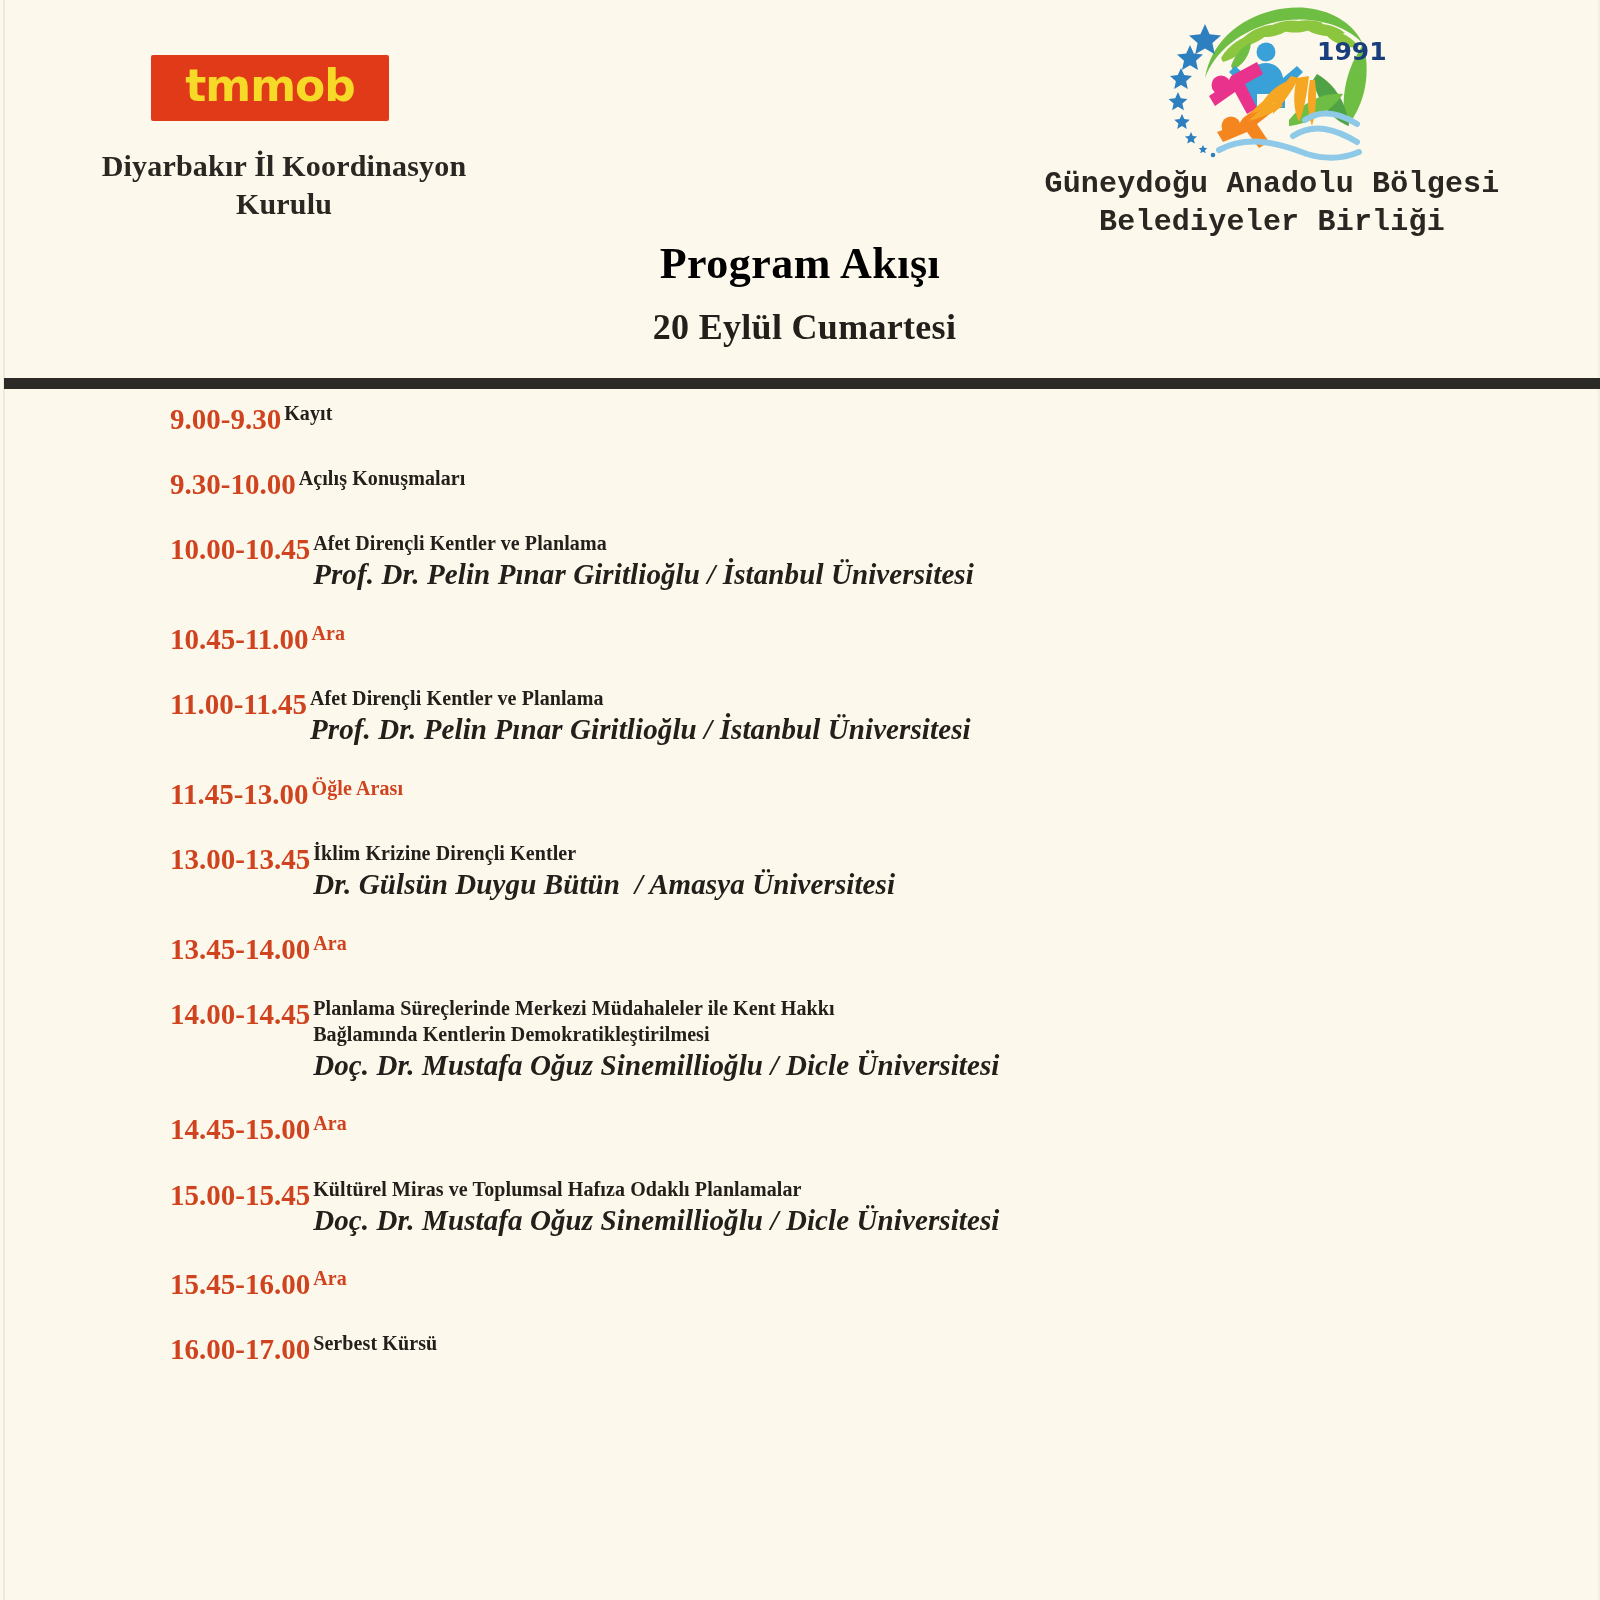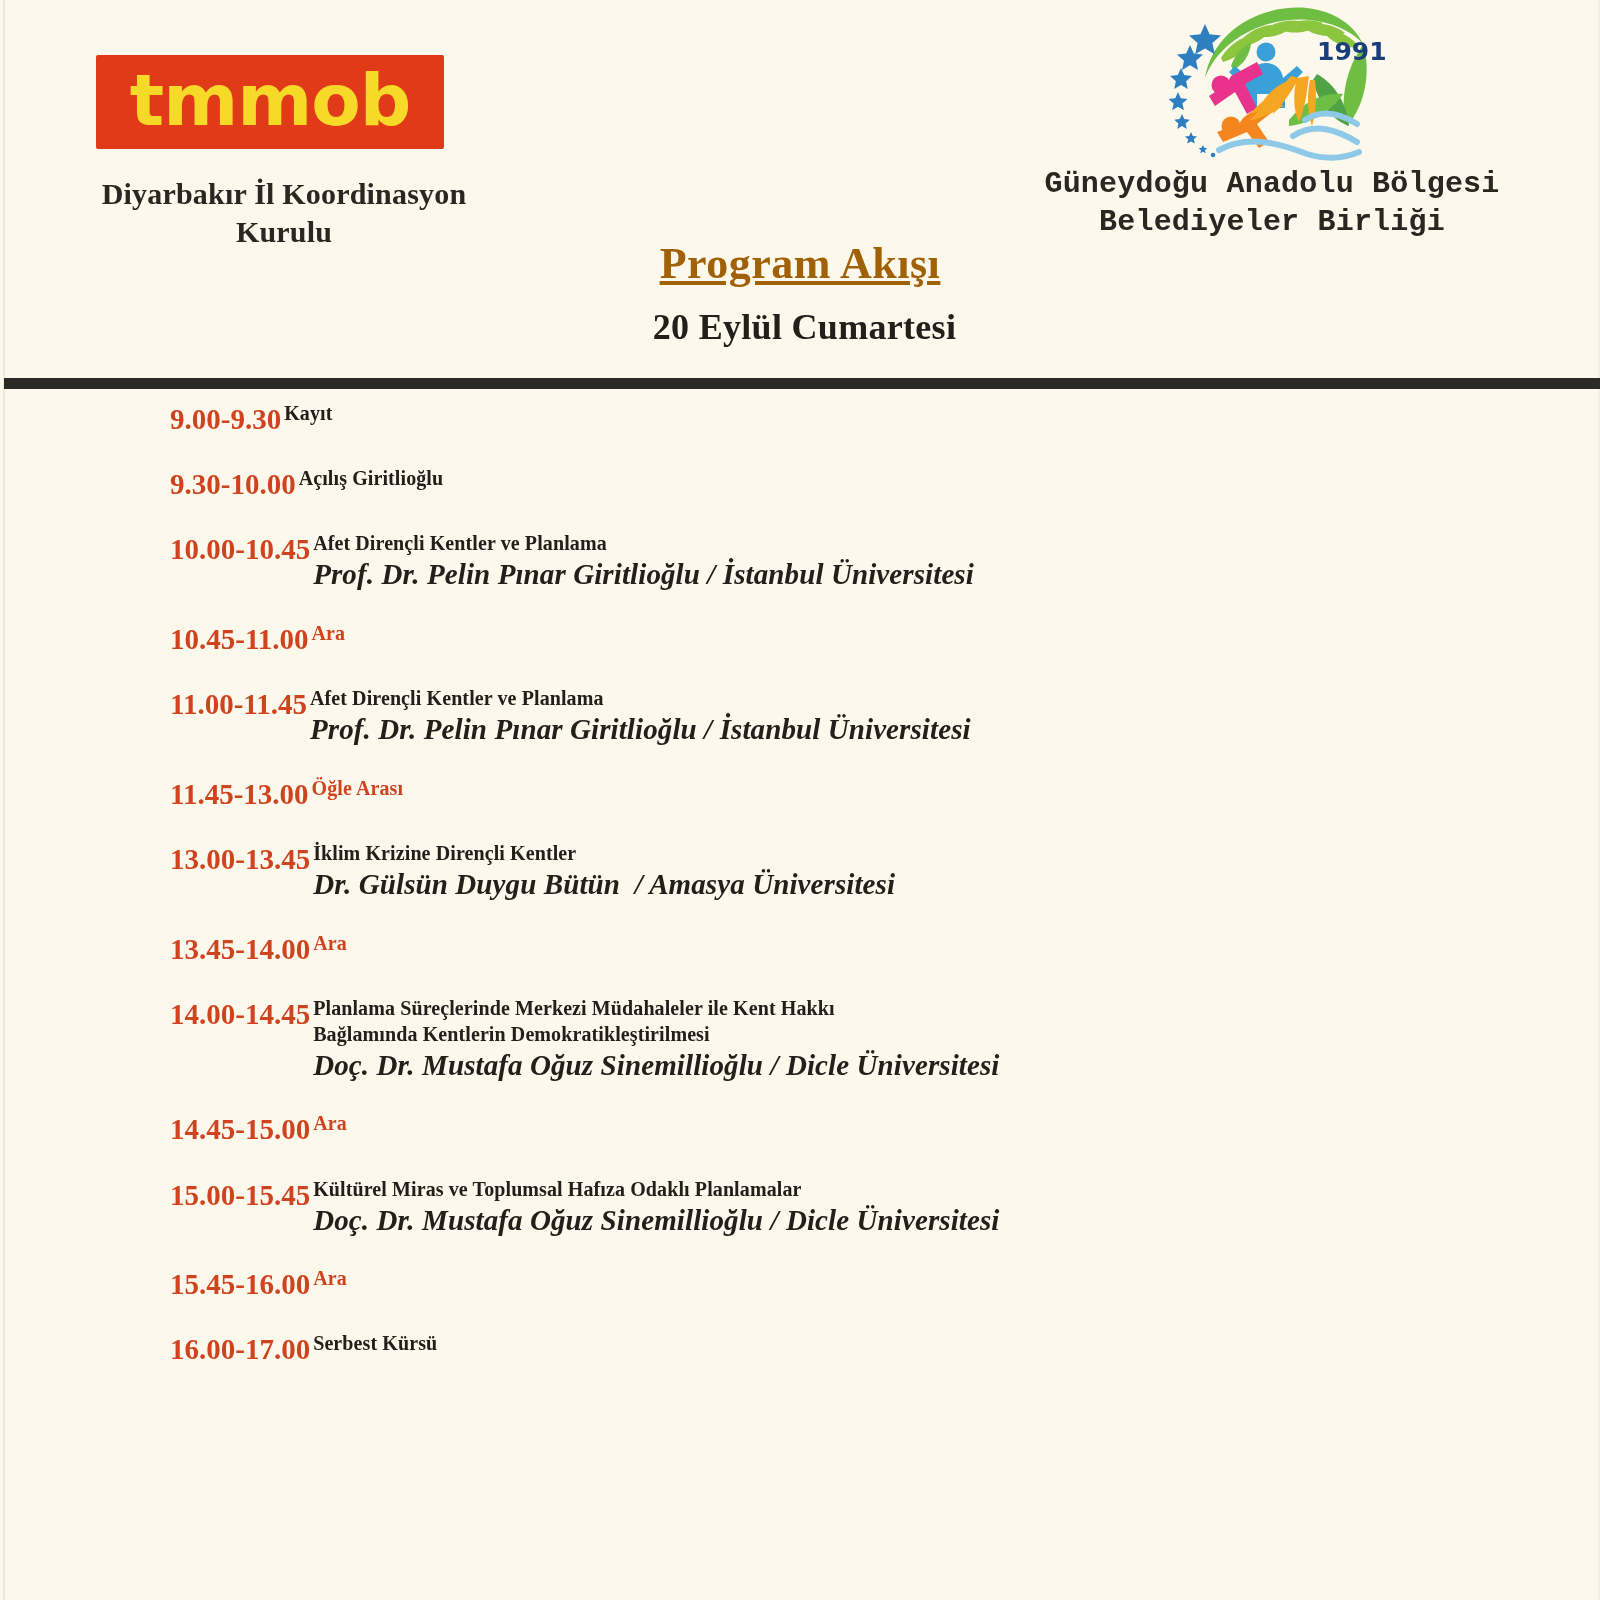--- a/index.html
+++ b/index.html
@@ -49,21 +49,21 @@
   .tmmob-logo {
     display: inline-block;
     background: #e03a18;
     padding: 9px 34px 13px 34px;
     border-radius: 2px;
     line-height: 1;
   }
   .tmmob-logo span {
     font-family: "DejaVu Sans", "Liberation Sans", sans-serif;
     font-weight: bold;
-    font-size: 72px;
+    font-size: 44px;
     letter-spacing: -1px;
     color: #f7d927;
   }
   .tmmob-caption {
     margin-top: 26px;
     font-family: "Liberation Serif", "DejaVu Serif", serif;
     font-weight: bold;
     font-size: 30px;
     line-height: 1.28;
     color: #2a2723;
@@ -95,24 +95,23 @@
   
   .title-block {
     position: absolute;
     left: 0; right: 0; top: 240px;
     text-align: center;
   }
   .title-main {
     font-family: "Liberation Serif", "DejaVu Serif", serif;
     font-weight: bold;
     font-size: 44px;
-    color: #a16207;
+    color: #000000;
     letter-spacing: 0.5px;
     line-height: 1.1;
-    text-decoration: underline;
   }
   .title-sub {
     margin-top: 20px;
     font-family: Liberation Serif, serif;
     font-weight: bold;
     font-size: 36px;
     color: #23201c;
     letter-spacing: 0.3px;
     line-height: 1.1;
     margin-left: 9px;
@@ -275,21 +274,21 @@
   <div class="schedule" id="schedule-list">
       <div class="row">
         <div class="row-time">9.00-9.30</div>
         <div class="row-body">
           <div class="evt-title">Kayıt</div>
         </div>
       </div>
       <div class="row">
         <div class="row-time">9.30-10.00</div>
         <div class="row-body">
-          <div class="evt-title">Açılış Giritlioğlu</div>
+          <div class="evt-title">Açılış Konuşmaları</div>
         </div>
       </div>
       <div class="row">
         <div class="row-time">10.00-10.45</div>
         <div class="row-body">
           <div class="evt-title">Afet Dirençli Kentler ve Planlama</div>
           <div class="evt-speaker">Prof. Dr. Pelin Pınar Giritlioğlu / İstanbul Üniversitesi</div>
         </div>
       </div>
       <div class="row">

